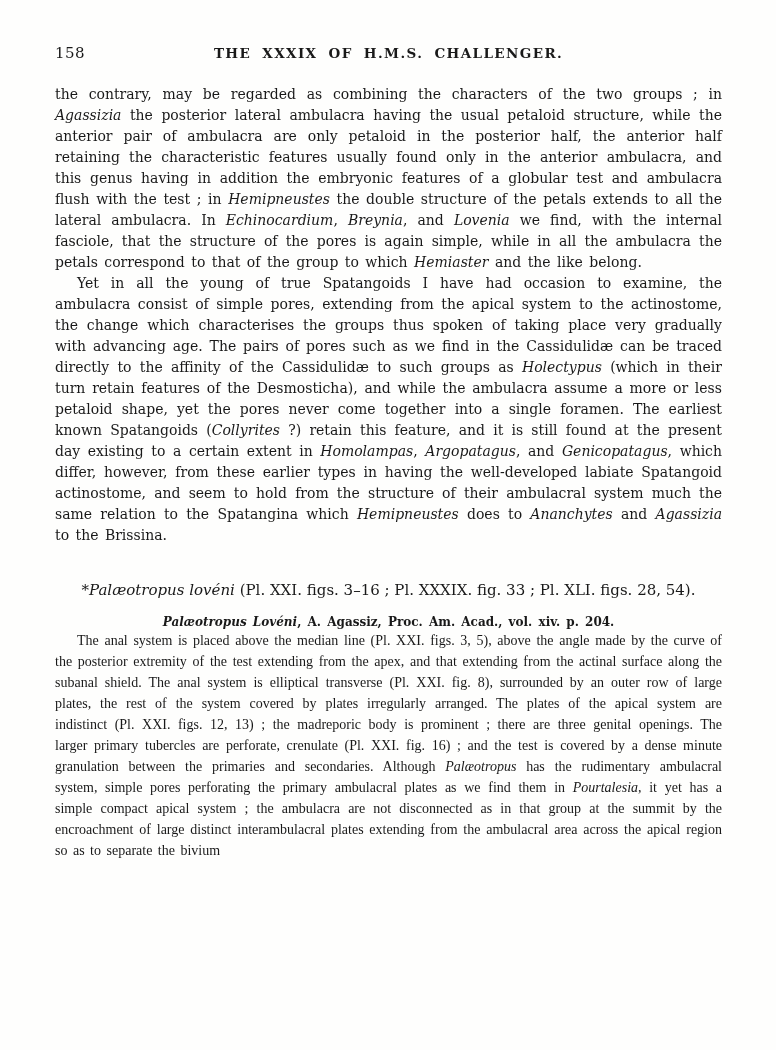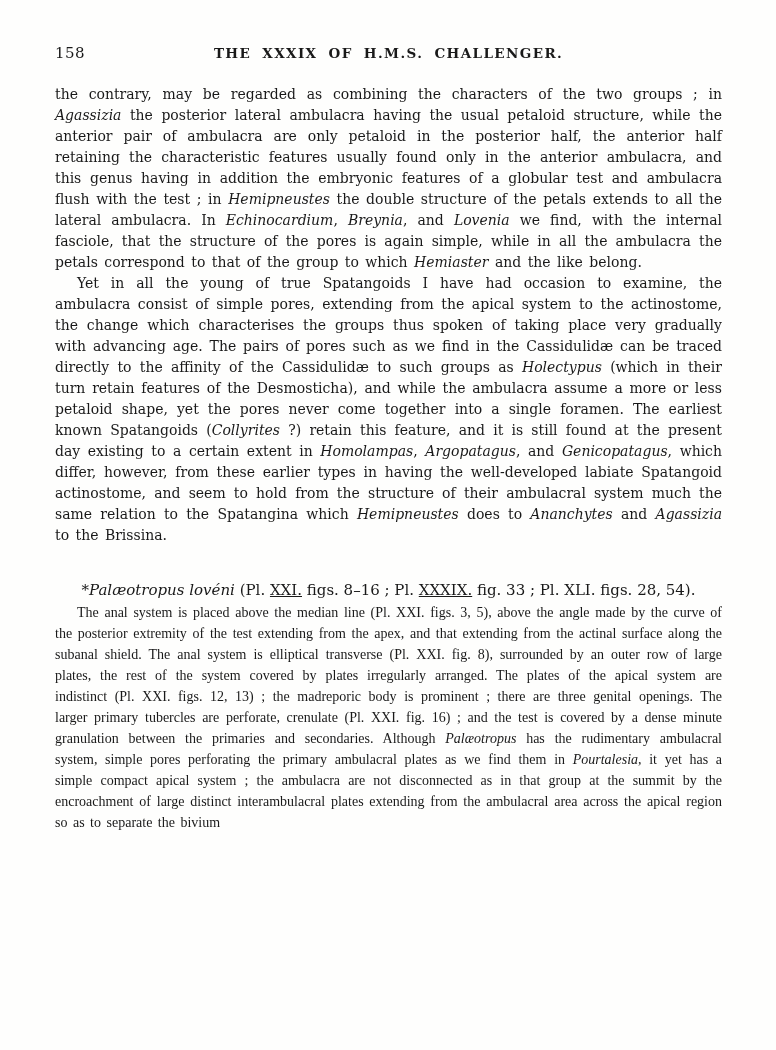--- a/index.html
+++ b/index.html
@@ -69,39 +69,39 @@
     font-weight: bold;
     word-spacing: 2px;
   }
   .after-citation {
     font-family: Liberation Serif, serif;
   }
   .seg-italic {
     font-style: italic;
   }
   .seg-underline {
-    text-decoration: underline;
     text-align: right;
   }
 </style>
 </head>
 <body>
 
 <div class="page">
   <div class="content">
 
     <div class="page-header">
       <span class="page-number">158</span>
       <div class="running-title">THE XXXIX OF H.M.S. CHALLENGER.</div>
     </div>
 
     <div class="body-text">
       <p class="para"><span>the contrary, may be regarded as combining the characters of the two groups ; in </span><span class="seg-italic">Agassizia</span><span> the posterior lateral ambulacra having the usual petaloid structure, while the anterior pair of ambulacra are only petaloid in the posterior half, the anterior half retaining the characteristic features usually found only in the anterior ambulacra, and this genus having in addition the embryonic features of a globular test and ambulacra flush with the test ; in </span><span class="seg-italic">Hemipneustes</span><span> the double structure of the petals extends to all the lateral ambulacra. In </span><span class="seg-italic">Echinocardium</span><span>, </span><span class="seg-italic">Breynia</span><span>, and </span><span class="seg-italic">Lovenia</span><span> we find, with the internal fasciole, that the structure of the pores is again simple, while in all the ambulacra the petals correspond to that of the group to which </span><span class="seg-italic">Hemiaster</span><span> and the like belong.</span></p>
       <p class="para indent"><span>Yet in all the young of true Spatangoids I have had occasion to examine, the ambulacra consist of simple pores, extending from the apical system to the actinostome, the change which characterises the groups thus spoken of taking place very gradually with advancing age. The pairs of pores such as we find in the Cassidulidæ can be traced directly to the affinity of the Cassidulidæ to such groups as </span><span class="seg-italic">Holectypus</span><span> (which in their turn retain features of the Desmosticha), and while the ambulacra assume a more or less petaloid shape, yet the pores never come together into a single foramen. The earliest known Spatangoids (</span><span class="seg-italic">Collyrites</span><span> ?) retain this feature, and it is still found at the present day existing to a certain extent in </span><span class="seg-italic">Homolampas</span><span>, </span><span class="seg-italic">Argopatagus</span><span>, and </span><span class="seg-italic">Genicopatagus</span><span>, which differ, however, from these earlier types in having the well-developed labiate Spatangoid actinostome, and seem to hold from the structure of their ambulacral system much the same relation to the Spatangina which </span><span class="seg-italic">Hemipneustes</span><span> does to </span><span class="seg-italic">Ananchytes</span><span> and </span><span class="seg-italic">Agassizia</span><span> to the Brissina.</span></p>
 
-      <div class="species-heading"><span>*</span><span class="seg-italic">Palæotropus lovéni</span><span> (Pl. </span><span class="seg-underline">XXI.</span><span> figs. 8–16 ; Pl. </span><span class="seg-underline">XXXIX.</span><span> fig. 33 ; Pl. XLI. figs. 28, 54).</span></div>
+      <div class="species-heading"><span>*</span><span class="seg-italic">Palæotropus lovéni</span><span> (Pl. </span><span class="seg-underline">XXI.</span><span> figs. 3–16 ; Pl. </span><span class="seg-underline">XXXIX.</span><span> fig. 33 ; Pl. XLI. figs. 28, 54).</span></div>
 
+      <div class="citation-line"><span class="seg-italic">Palæotropus Lovéni</span><span>, A. Agassiz, Proc. Am. Acad., vol. xiv. p. 204.</span></div>
 
       <p class="para indent after-citation"><span>The anal system is placed above the median line (Pl. XXI. figs. 3, 5), above the angle made by the curve of the posterior extremity of the test extending from the apex, and that extending from the actinal surface along the subanal shield. The anal system is elliptical transverse (Pl. XXI. fig. 8), surrounded by an outer row of large plates, the rest of the system covered by plates irregularly arranged. The plates of the apical system are indistinct (Pl. XXI. figs. 12, 13) ; the madreporic body is prominent ; there are three genital openings. The larger primary tubercles are perforate, crenulate (Pl. XXI. fig. 16) ; and the test is covered by a dense minute granulation between the primaries and secondaries. Although </span><span class="seg-italic">Palæotropus</span><span> has the rudimentary ambulacral system, simple pores perforating the primary ambulacral plates as we find them in </span><span class="seg-italic">Pourtalesia</span><span>, it yet has a simple compact apical system ; the ambulacra are not disconnected as in that group at the summit by the encroachment of large distinct interambulacral plates extending from the ambulacral area across the apical region so as to separate the bivium</span></p>
     </div>
 
   </div>
 </div>
 
 </body></html>

